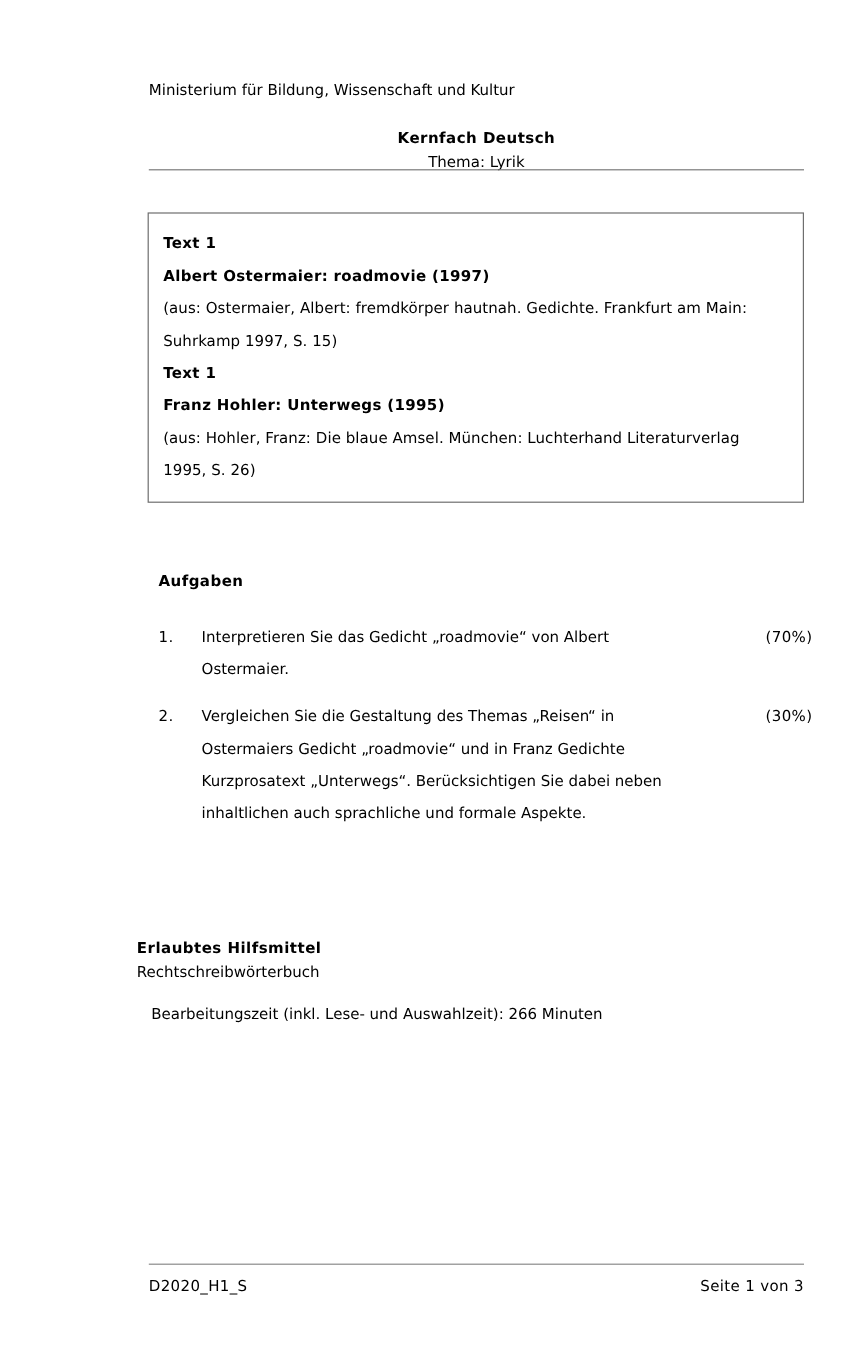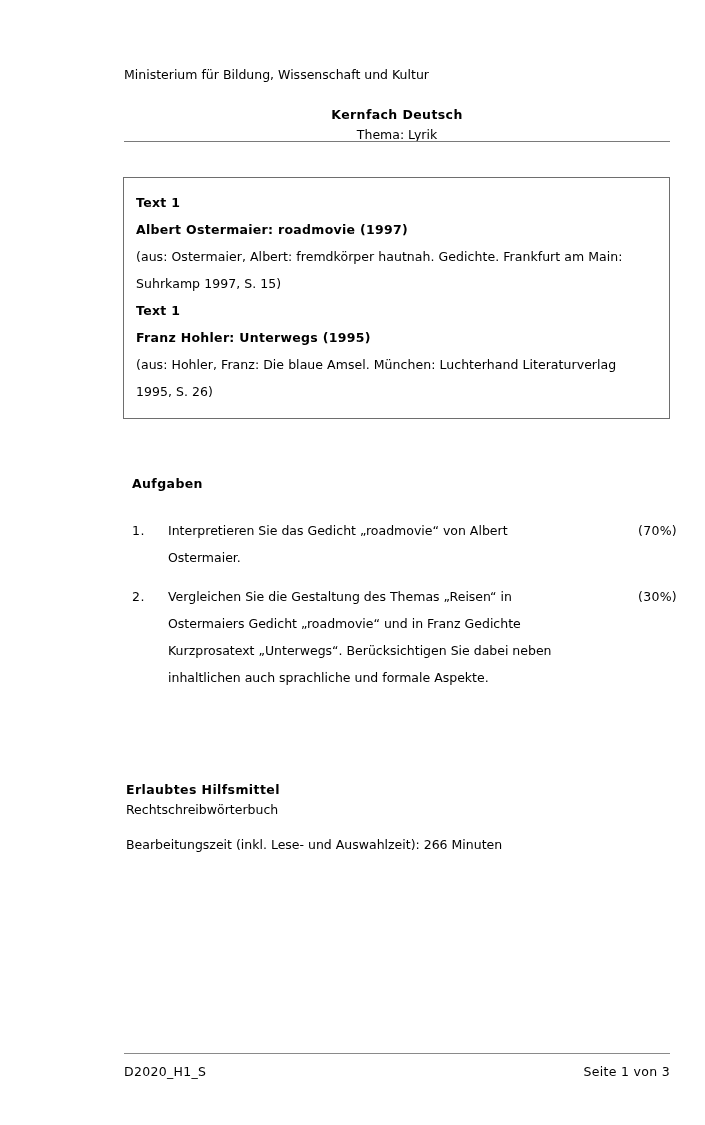--- a/index.html
+++ b/index.html
@@ -141,21 +141,21 @@
     width: 70px;
     text-align: right;
     font-size: 12.5px;
     line-height: 27px;
     letter-spacing: 0.3px;
   }
 
   
   .aids {
     position: absolute;
-    left: 82px;
+    left: 70px;
     top: 780px;
     width: 546px;
     font-size: 12.5px;
     line-height: 19px;
   }
   .aids .aids-title {
     font-weight: bold;
     letter-spacing: 0.4px;
   }
   .aids .aids-value {

